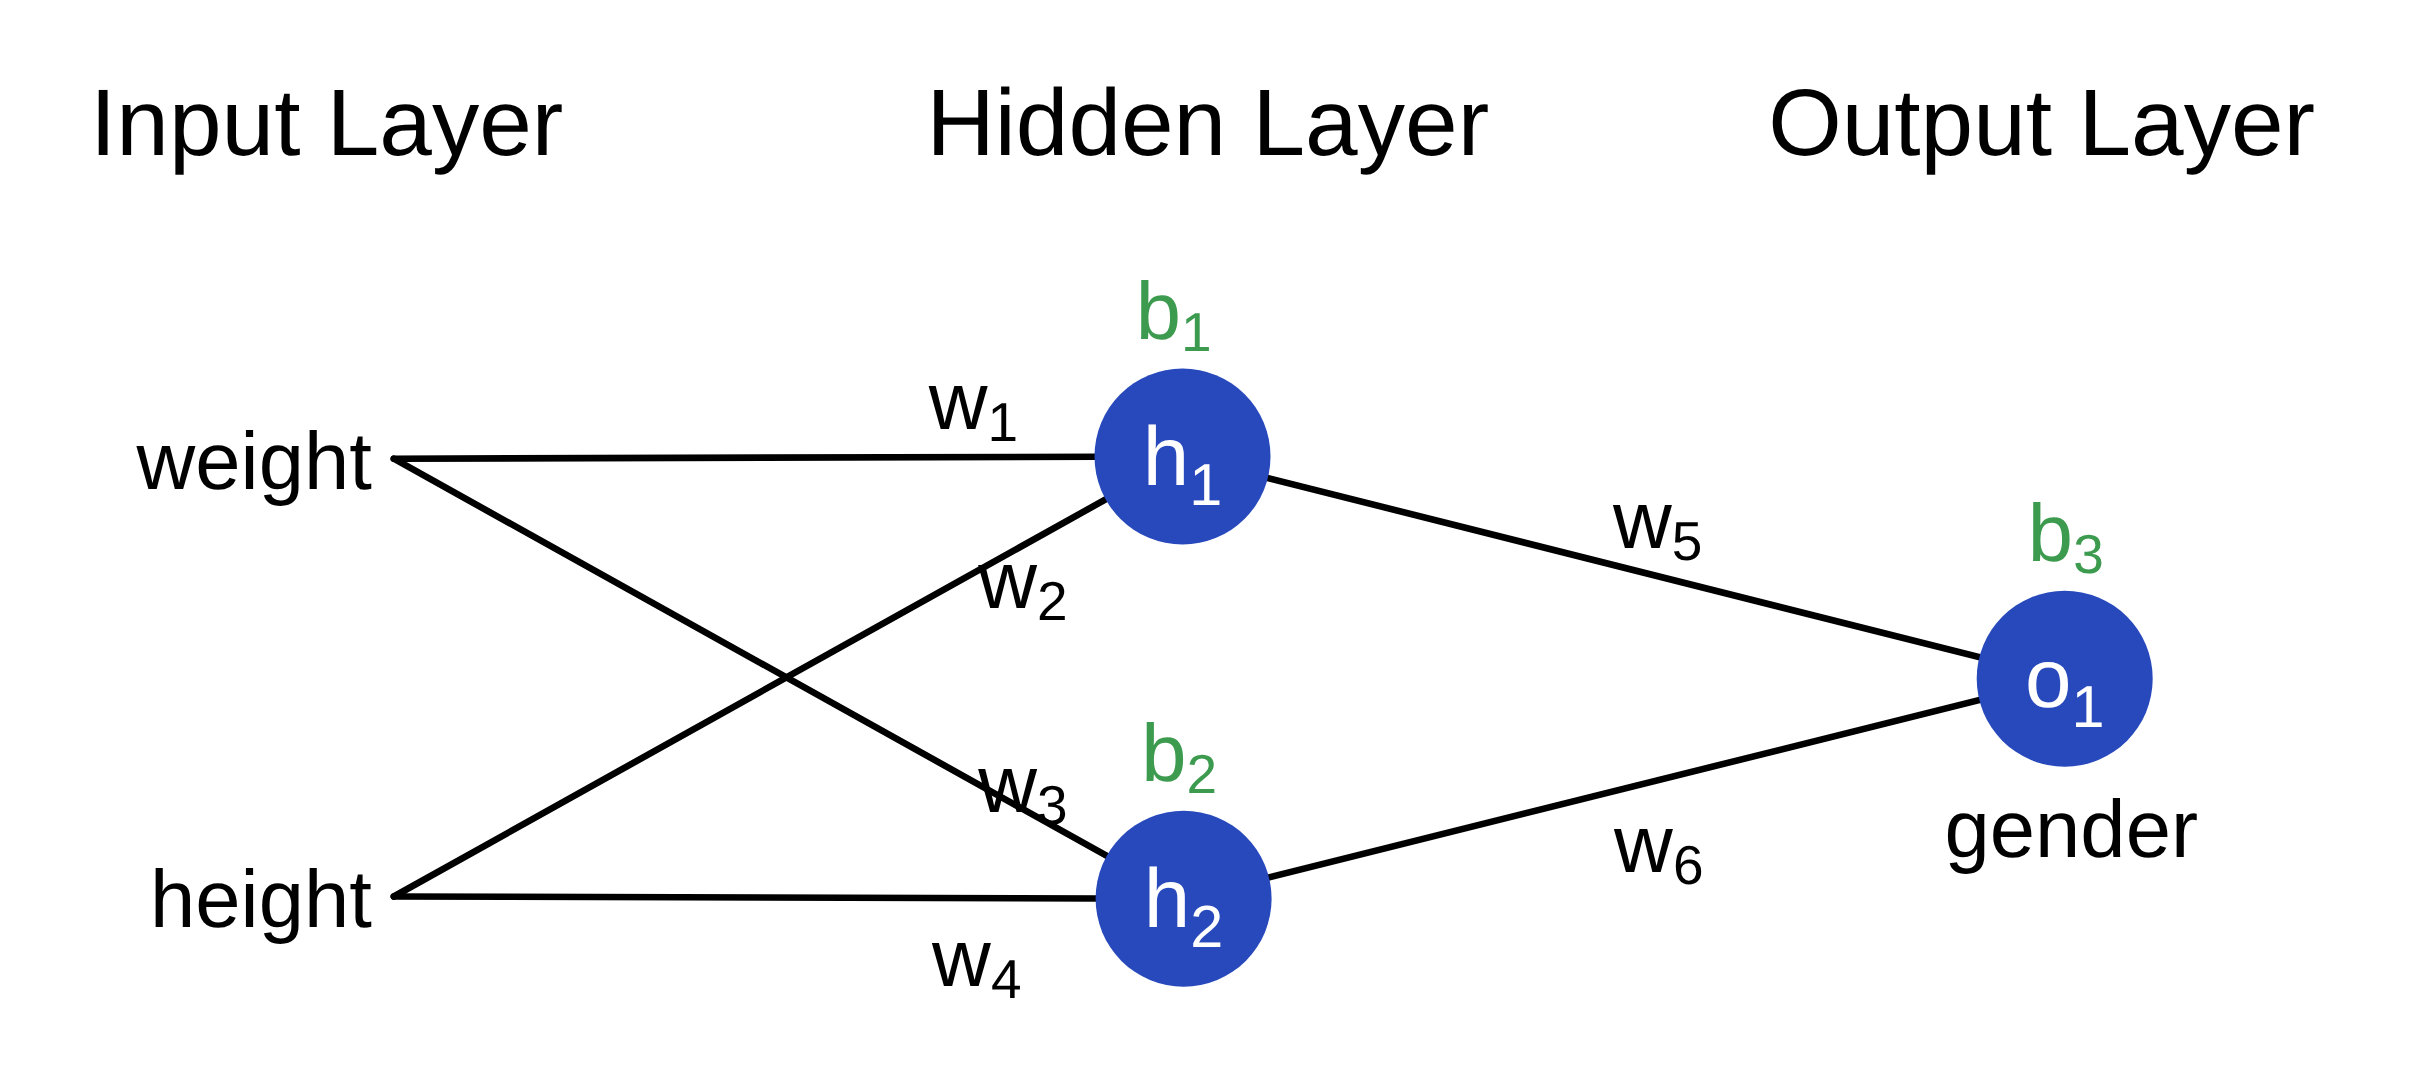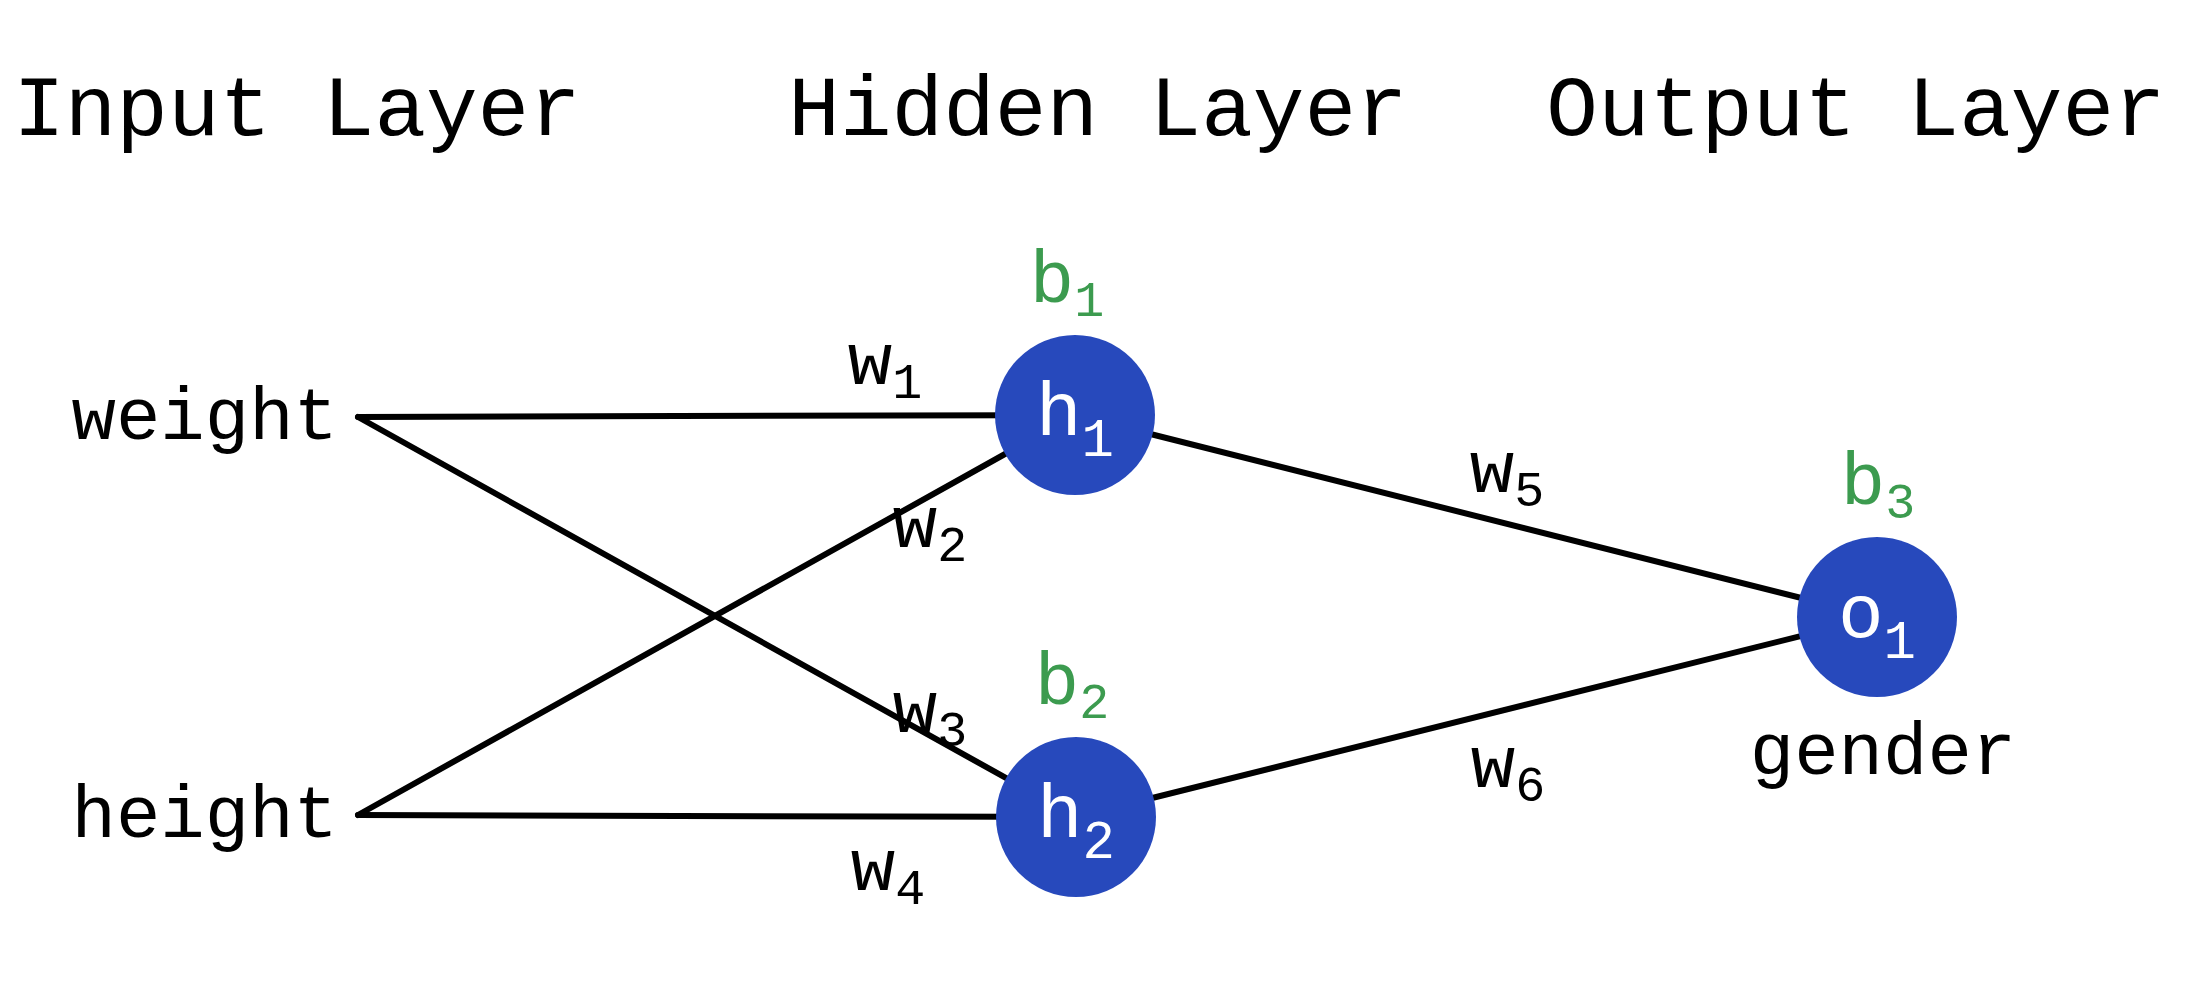--- a/index.html
+++ b/index.html
@@ -6,21 +6,21 @@
     margin: 0;
     padding: 0;
     background: #ffffff;
   }
   .stage {
     position: relative;
     width: 2192px;
     height: 928px;
     background: #ffffff;
     overflow: hidden;
-    font-family: Liberation Mono, monospace;
+    font-family: Liberation Sans, sans-serif;
   }
   svg { display: block; }
   .edge {
     stroke-width: 6;
     stroke-linecap: round;
     fill: none;
   }
   .header-text {
     font-size: 86px;
     text-anchor: middle;

